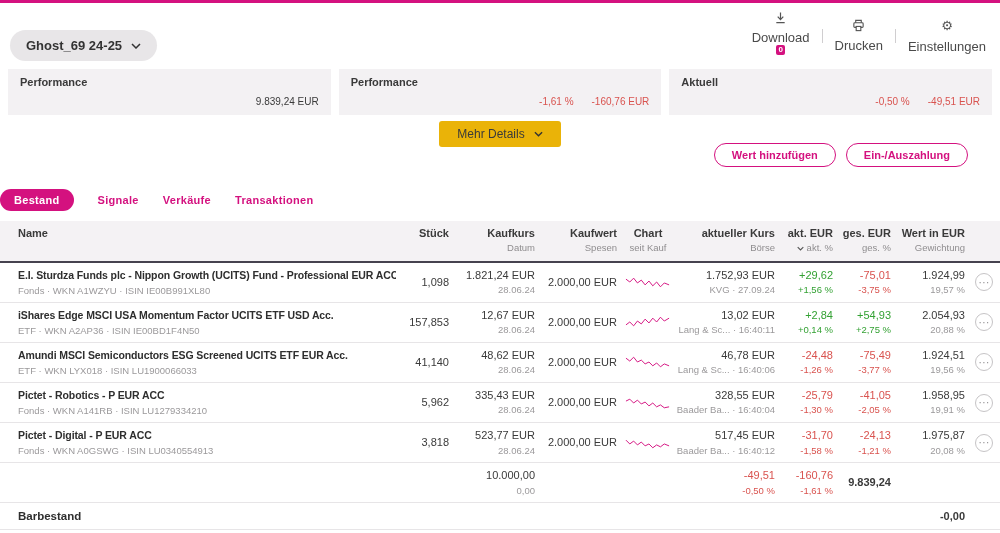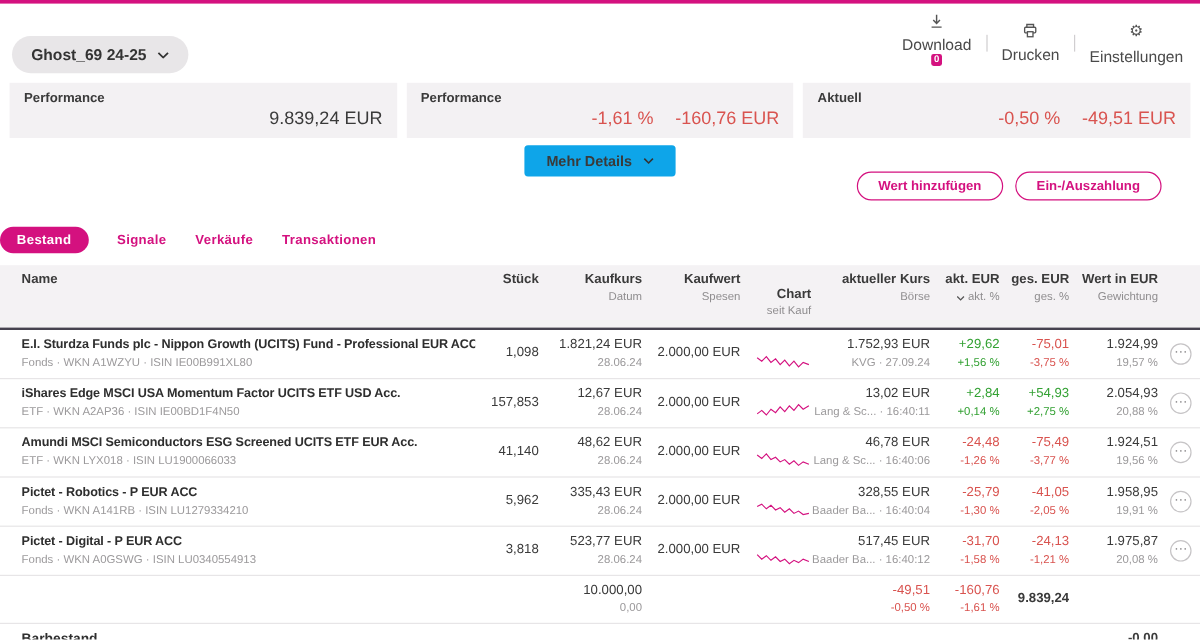--- a/index.html
+++ b/index.html
@@ -19,45 +19,45 @@
   .top-action { display:flex; align-items:center; gap:6px; cursor:pointer;flex-direction:column; }
   .vsep { width:1px; height:14px; background:#d0ced0; }
   .badge { background:#d4117f; color:#fff; font-size:8px; font-weight:bold; border-radius:2px;
     padding:0 2px; position:relative; top:-6px; line-height:10px; }
   .icon svg { display:block; }
 
   
   .cards { display:flex; gap:8px; padding:0 8px; margin-top:2px; }
   .card { flex:1; background:#f3f1f3; height:46px; padding:7px 12px 8px; display:flex; flex-direction:column; justify-content:space-between; }
   .card-label { font-size:11px; font-weight:bold; color:#3a3a3a; }
-  .card-values { align-self:flex-end; display:flex; gap:18px; font-size:15px; color:#3a3a3a;margin-left:42px; }
+  .card-values { align-self:flex-end; display:flex; gap:18px; font-size:10px; color:#3a3a3a;margin-left:42px; }
   .neg-text { color:#d9534f; }
 
   
   .details-row { display:flex; justify-content:center; margin-top:6px; }
-  .details-btn { display:inline-flex; align-items:center; gap:9px; background:#0ea5e9; border-radius:3px;
-    padding:6px 18px; font-size:12px; font-weight:bold; color:#3a3a3a; cursor:pointer; }
+  .details-btn { display:inline-flex; align-items:center; gap:9px; background:#eab308; border-radius:3px;
+    padding:6px 18px; font-size:12px; font-weight:normal; color:#3a3a3a; cursor:pointer; }
   .actions-row { display:flex; justify-content:flex-end; gap:10px; padding-right:32px; margin-top:-4px; }
   .outline-btn { border:1px solid #d4117f; color:#d4117f; background:#fff; border-radius:15px;
     padding:5px 17px; font-size:11px; font-weight:bold; cursor:pointer; }
 
   
   .tabs-row { display:flex; justify-content:flex-start; align-items:center; gap:24px; margin-top:22px; }
   .tab { color:#d4117f; font-size:11px; font-weight:bold; letter-spacing:.3px; cursor:pointer; }
   .tab.active { background:#d4117f; color:#fff; border-radius:12px; padding:5px 14px; }
 
   
   .table { margin-top:10px; }
   .grid { display:grid; grid-template-columns:minmax(0,1fr) 48px 86px 82px 56px 102px 58px 58px 74px 32px; }
   .thead { background:#f4f2f4; border-bottom:2px solid #46424f; padding:6px 0 7px; align-items:start; }
   .h-main { font-size:11px; font-weight:bold; color:#3a3a3a; line-height:1.2; }
   .h-sub { font-size:9.5px; color:#8f8d8f; margin-top:3px; line-height:1.1; }
   .h-sub.sort { display:flex; align-items:center; justify-content:flex-end; gap:3px; }
   .hcell.num, .cell.num { text-align:right; padding-right:3px; }
-  .hcell.center, .cell.chart { text-align:right;margin-top:12px; }
+  .hcell.center, .cell.chart { text-align:center; }
   .name-col, .name-cell { padding-left:18px; padding-right:8px; overflow:hidden; }
 
   .trow { align-items:center; border-bottom:1px solid #e7e5e7; padding:6px 0; min-height:38px; }
   .sec-name { font-size:10.5px; font-weight:bold; color:#2e2e2e; letter-spacing:-0.1px; white-space:nowrap; overflow:hidden; line-height:1.25; cursor:pointer; }
   .sec-meta { font-size:9.5px; color:#9b999b; margin-top:3px; white-space:nowrap; overflow:hidden; }
   .main { font-size:11px; color:#3a3a3a; line-height:1.2; }
   .sub { font-size:9.5px; color:#9b999b; margin-top:3px; line-height:1.1; }
   .pos .main, .pos .sub { color:#33a133; }
   .neg .main, .neg .sub { color:#d9534f; }
   .strong { font-weight:bold; }

